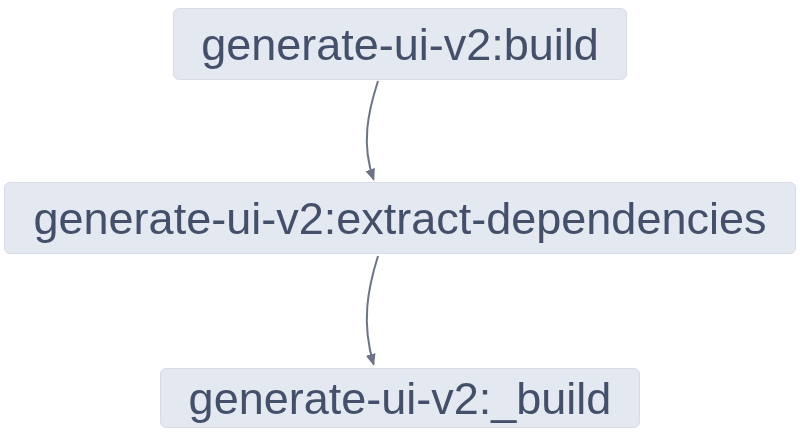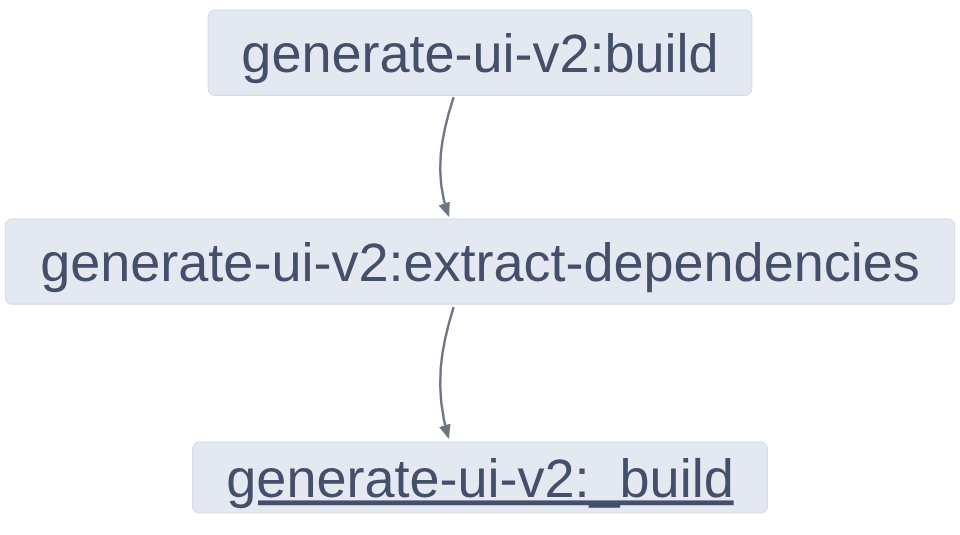--- a/index.html
+++ b/index.html
@@ -40,21 +40,21 @@
     display: flex;
     align-items: center;
     justify-content: center;
     color: var(--node-text, #44506a);
     font-size: 45px;
     line-height: 1;
     white-space: nowrap;
   }
   .node-0 { left: 173px; top: 8px;   width: 454px; height: 72px; }
   .node-1 { left: 4px;   top: 182px; width: 792px; height: 72px; }
-  .node-2 { left: 160px; top: 368px; width: 480px; height: 60px; text-decoration: underline; }
+  .node-2 { left: 160px; top: 368px; width: 480px; height: 60px; }
 </style>
 </head>
 <body>
 
 <div class="canvas">
 
   <svg class="edges" width="800" height="446" viewBox="0 0 800 446" xmlns="http://www.w3.org/2000/svg">
     <defs>
       <marker id="arrow" markerUnits="userSpaceOnUse" markerWidth="16" markerHeight="14" refX="10" refY="5" orient="auto">
         <path class="arrowhead" d="M0,0 L12,5 L0,10 Z"></path>

